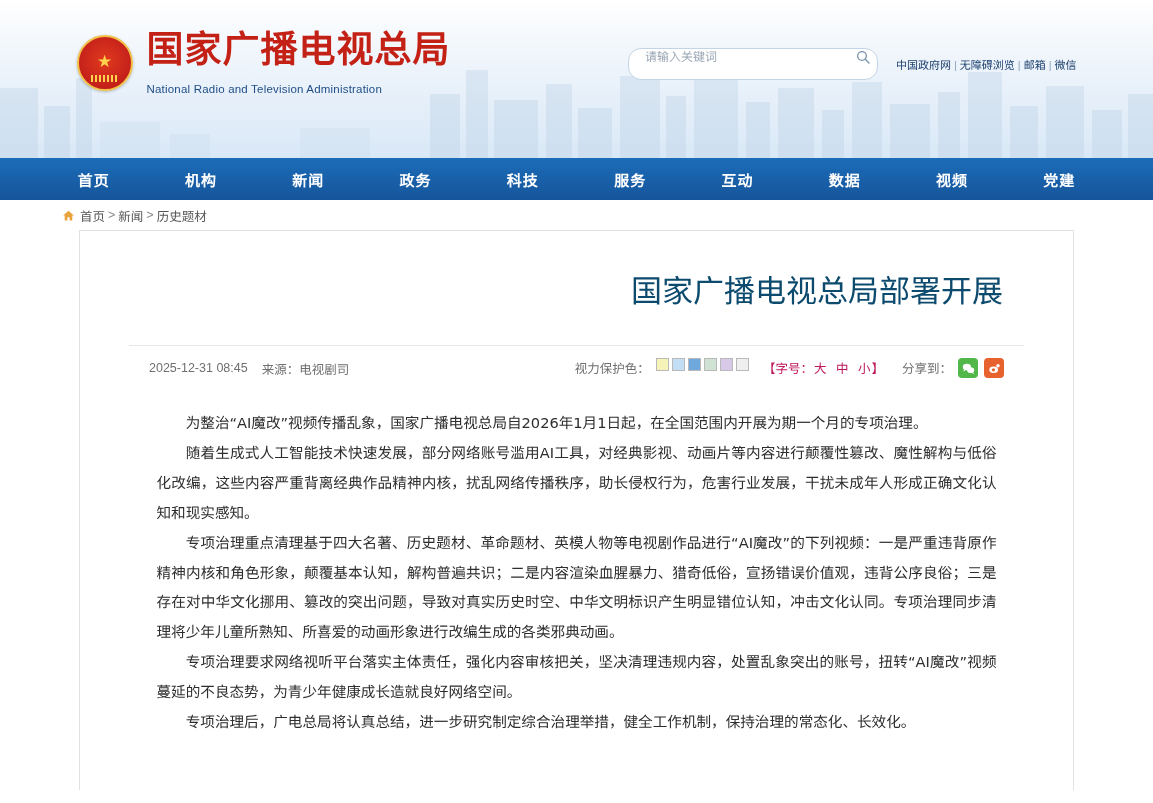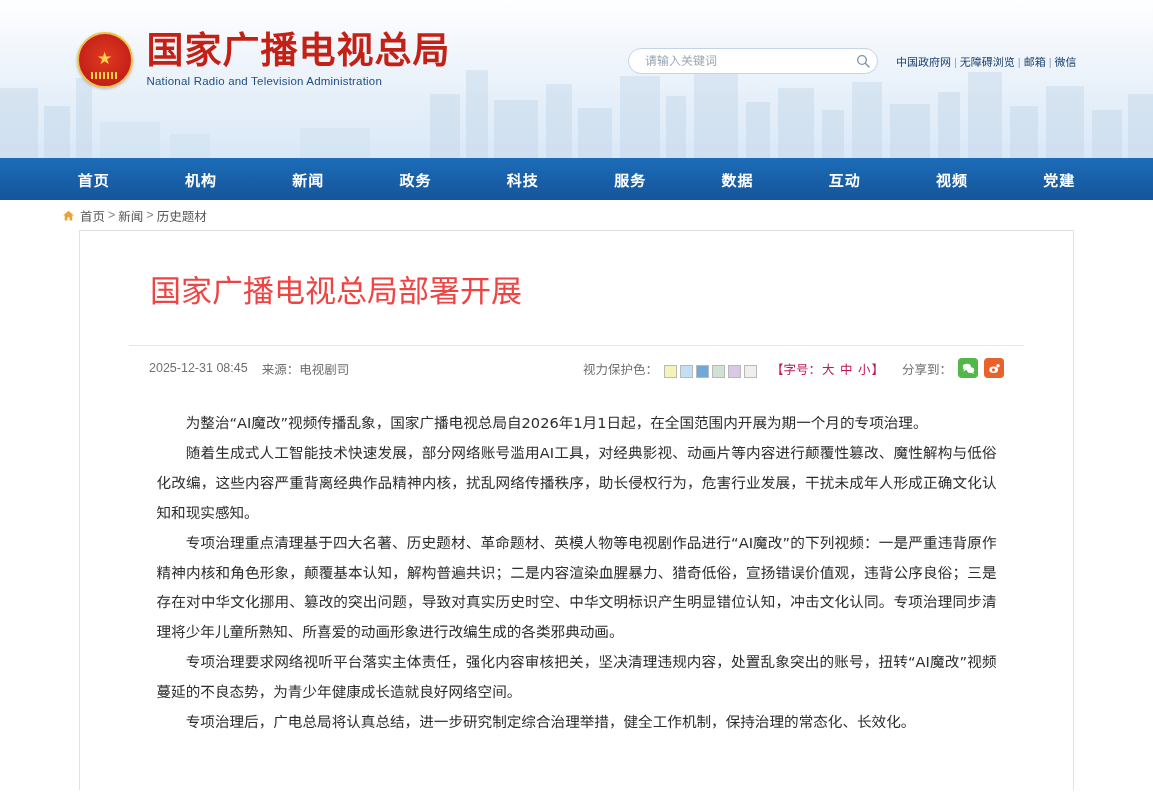--- a/index.html
+++ b/index.html
@@ -81,37 +81,37 @@
     font-size: 37px;
     font-weight: bold;
     color: #c42116;
     letter-spacing: 1px;
     line-height: 1.1;
   }
   .sitetitle .en {
     font-size: 11.5px;
     color: #1f4e86;
     letter-spacing: .2px;
-    margin-top: 2px;
+    margin-top: 10px;
   }
 
   .header-right {
     margin-left: auto;
     margin-top: 48px;
     display: flex;
     align-items: center;
   }
   .searchbox {
     width: 250px;
-    height: 26px;
+    height: 32px;
     background: #fff;
     border: 1px solid #c3d4e6;
     border-radius: 13px;
     display: flex;
-    align-items: center;
+    align-items: flex-start;
     padding: 0 6px 0 14px;
     box-sizing: border-box;
   }
   .searchbox input {
     border: 0;
     outline: 0;
     flex: 1;
     font-size: 12px;
     color: #333;
     font-family: "Liberation Sans", sans-serif;
@@ -183,24 +183,24 @@
     width: 995px;
     margin: 0 auto;
     border: 1px solid #e2e2e2;
     border-bottom: none;
     background: #fff;
     min-height: 560px;
     box-sizing: border-box;
     padding: 0 0 20px 0;
   }
   .article-title {
-    text-align: left;
+    text-align: right;
     font-family: "DejaVu Sans", "Liberation Sans", sans-serif;
     font-size: 31px;
-    color: #ef4444;
+    color: #0c4a6e;
     line-height: 1.55;
     font-weight: normal;
     margin: 0;
     padding: 36px 70px 6px 70px;
   }
   .article-title .l2 { display: block; }
 
   .meta-sep {
     width: 895px;
     margin: 24px auto 0 auto;
@@ -212,21 +212,21 @@
     height: 44px;
     display: flex;
     align-items: center;
     font-size: 12.5px;
     color: #6f6f6f;
     padding: 0 20px;
     box-sizing: border-box;
     gap: 40px;
   }
   .meta .left { display: flex; align-items: center; gap: 14px; }
-  .meta .right { margin-left: auto; display: flex; align-items: flex-end; }
+  .meta .right { margin-left: auto; display: flex; align-items: flex-start; font-family: Liberation Mono, monospace; }
   .eye-label { margin-right: 6px; }
   .swatches { display: flex; gap: 3px; align-items: center; }
   .swatch {
     width: 11px; height: 11px;
     border: 1px solid #b9b9b9;
     display: inline-block;
     cursor: pointer;
   }
   .fontsize { margin-left: 14px; color: #be185d; }
   .fontsize b { font-weight: normal; cursor: pointer; margin: 0 1px; }
@@ -322,22 +322,22 @@
 </div>
 
 <nav class="navbar">
   <div class="nav-inner">
     <div class="nav-item">首页</div>
     <div class="nav-item">机构</div>
     <div class="nav-item">新闻</div>
     <div class="nav-item">政务</div>
     <div class="nav-item">科技</div>
     <div class="nav-item">服务</div>
+    <div class="nav-item">互动</div>
     <div class="nav-item">数据</div>
-    <div class="nav-item">互动</div>
     <div class="nav-item">视频</div>
     <div class="nav-item">党建</div>
   </div>
 </nav>
 
 <div class="breadcrumb">
   <span class="home-icon">
     <svg width="13" height="13" viewBox="0 0 24 24" fill="#e8a33d">
       <path d="M12 3 L22 12 H19 V21 H14 V15 H10 V21 H5 V12 H2 Z"></path>
     </svg>

